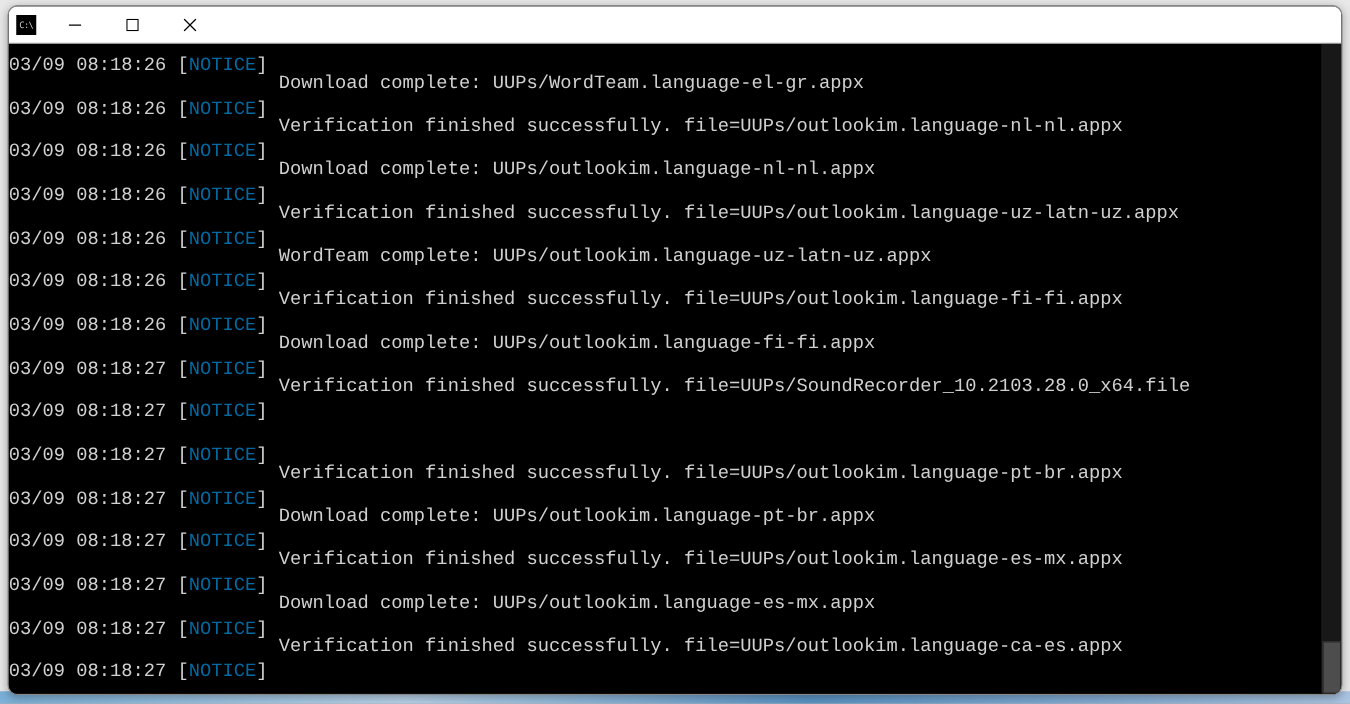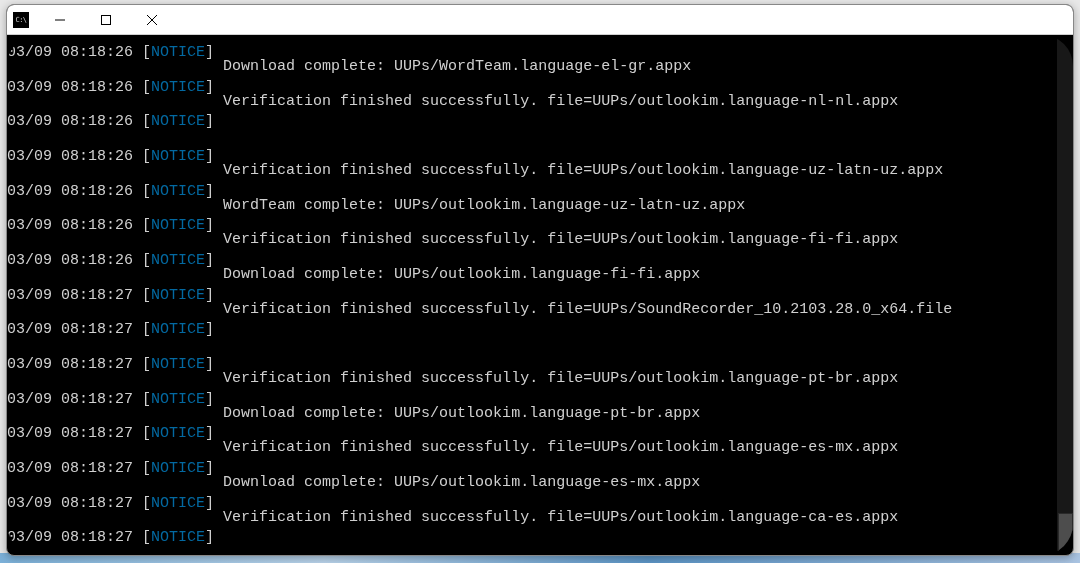--- a/index.html
+++ b/index.html
@@ -67,21 +67,20 @@
     .terminal {
       height: calc(100% - 30px);
       background: #000;
       color: #d0d0d0;
       font-family: "NSimSun","SimSun","Consolas","Courier New",monospace;
       font-size: 15px;
       line-height: 1.0;
       padding: 0;
       overflow: hidden;
       position: relative;
-      border-radius: 31px;
     }
     .log-lines { padding-top:0; }
     .log-line {
       white-space: pre;
       height: 34.7px;
       display: flex;
       align-items: center;
     }
     .ts { color: #d0d0d0; }
     .bracket { color: #d0d0d0; }
@@ -136,21 +135,21 @@
             <line x1="0" y1="0" x2="10" y2="10"></line>
             <line x1="10" y1="0" x2="0" y2="10"></line>
           </svg>
       </button>
     </div>
   </div>
   <div class="terminal">
     <div class="log-lines" id="log-lines">
         <div class="log-line"><span class="ts">03/09 08:18:26</span><span class="bracket"> [</span><span class="level">NOTICE</span><span class="bracket">] </span><span class="msg">Download complete: UUPs/WordTeam.language-el-gr.appx</span></div>
         <div class="log-line"><span class="ts">03/09 08:18:26</span><span class="bracket"> [</span><span class="level">NOTICE</span><span class="bracket">] </span><span class="msg">Verification finished successfully. file=UUPs/outlookim.language-nl-nl.appx</span></div>
-        <div class="log-line"><span class="ts">03/09 08:18:26</span><span class="bracket"> [</span><span class="level">NOTICE</span><span class="bracket">] </span></div>
+        <div class="log-line"><span class="ts">03/09 08:18:26</span><span class="bracket"> [</span><span class="level">NOTICE</span><span class="bracket">] </span><span class="msg">Download complete: UUPs/outlookim.language-nl-nl.appx</span></div>
         <div class="log-line"><span class="ts">03/09 08:18:26</span><span class="bracket"> [</span><span class="level">NOTICE</span><span class="bracket">] </span><span class="msg">Verification finished successfully. file=UUPs/outlookim.language-uz-latn-uz.appx</span></div>
         <div class="log-line"><span class="ts">03/09 08:18:26</span><span class="bracket"> [</span><span class="level">NOTICE</span><span class="bracket">] </span><span class="msg">WordTeam complete: UUPs/outlookim.language-uz-latn-uz.appx</span></div>
         <div class="log-line"><span class="ts">03/09 08:18:26</span><span class="bracket"> [</span><span class="level">NOTICE</span><span class="bracket">] </span><span class="msg">Verification finished successfully. file=UUPs/outlookim.language-fi-fi.appx</span></div>
         <div class="log-line"><span class="ts">03/09 08:18:26</span><span class="bracket"> [</span><span class="level">NOTICE</span><span class="bracket">] </span><span class="msg">Download complete: UUPs/outlookim.language-fi-fi.appx</span></div>
         <div class="log-line"><span class="ts">03/09 08:18:27</span><span class="bracket"> [</span><span class="level">NOTICE</span><span class="bracket">] </span><span class="msg">Verification finished successfully. file=UUPs/SoundRecorder_10.2103.28.0_x64.file</span></div>
         <div class="log-line"><span class="ts">03/09 08:18:27</span><span class="bracket"> [</span><span class="level">NOTICE</span><span class="bracket">] </span></div>
         <div class="log-line"><span class="ts">03/09 08:18:27</span><span class="bracket"> [</span><span class="level">NOTICE</span><span class="bracket">] </span><span class="msg">Verification finished successfully. file=UUPs/outlookim.language-pt-br.appx</span></div>
         <div class="log-line"><span class="ts">03/09 08:18:27</span><span class="bracket"> [</span><span class="level">NOTICE</span><span class="bracket">] </span><span class="msg">Download complete: UUPs/outlookim.language-pt-br.appx</span></div>
         <div class="log-line"><span class="ts">03/09 08:18:27</span><span class="bracket"> [</span><span class="level">NOTICE</span><span class="bracket">] </span><span class="msg">Verification finished successfully. file=UUPs/outlookim.language-es-mx.appx</span></div>
         <div class="log-line"><span class="ts">03/09 08:18:27</span><span class="bracket"> [</span><span class="level">NOTICE</span><span class="bracket">] </span><span class="msg">Download complete: UUPs/outlookim.language-es-mx.appx</span></div>

